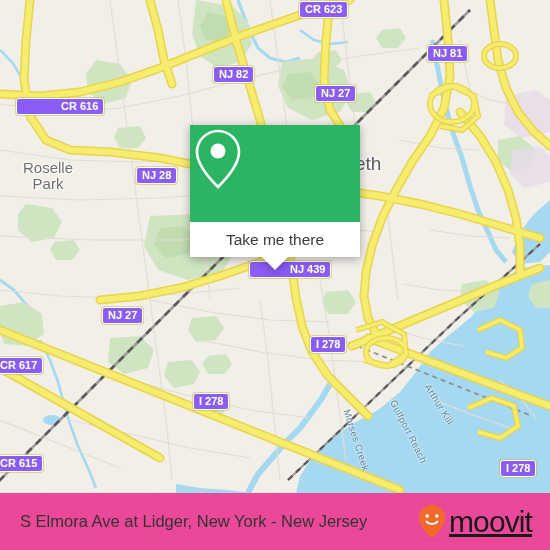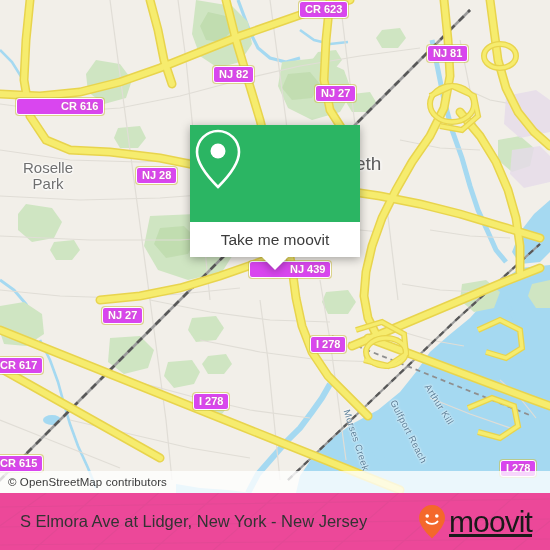--- a/index.html
+++ b/index.html
@@ -20,21 +20,21 @@
     background:rgba(255,255,255,0.78);
     display:flex;align-items:center;
     font-size:11.5px;color:#3a3a3a;
     padding-left:8px;box-sizing:border-box;
     letter-spacing:0.1px;
   }
 
   
   .shield{
     position:absolute;
-    background:#d946ef;
+    background:#8b5cf6;
     border:1.6px solid #ffffff;
     border-radius:3px;
     color:#ffffff;
     font-size:11px;
     font-weight:bold;
     padding:1px 5px 2px 5px;
     white-space:nowrap;
     box-shadow:0 0 0 1px rgba(200,190,60,0.55);
     line-height:12px;
     text-shadow:0 0 2px rgba(160,150,40,0.35);
@@ -309,28 +309,25 @@
       </div>
 
     <div id="popup">
       <div id="popup-head">
         <svg width="56" height="68" viewBox="0 0 56 68">
           <path d="M28 6 C16.4 6 7 15.4 7 27 C7 40 22 56 28 62 C34 56 49 40 49 27 C49 15.4 39.6 6 28 6 Z" fill="none" stroke="#ffffff" stroke-width="2.6"></path>
           <circle cx="28" cy="26" r="7.5" fill="#ffffff"></circle>
         </svg>
       </div>
       <div id="popup-body">
-        <span>Take me moovit</span>
+        <span>Take me there</span>
       </div>
       <div id="popup-tip"></div>
     </div>
 
-    <div id="attrib">
-      <span>© OpenStreetMap contributors</span>
-    </div>
   </div>
 
   <div id="footer">
     <svg id="footer-watermark" width="550" height="57" viewBox="0 0 550 57">
       <g stroke="#555" stroke-width="1.2" fill="none">
         <path d="M-10 40 L60 -10 M30 60 L110 -10 M90 60 L170 -10 M150 60 L230 -10
                  M210 60 L290 -10 M270 60 L350 -10 M330 60 L410 -10 M390 60 L470 -10
                  M450 60 L530 -10 M510 60 L560 20"></path>
         <path d="M0 14 L550 6 M0 34 L550 26 M0 52 L550 46"></path>
       </g>

